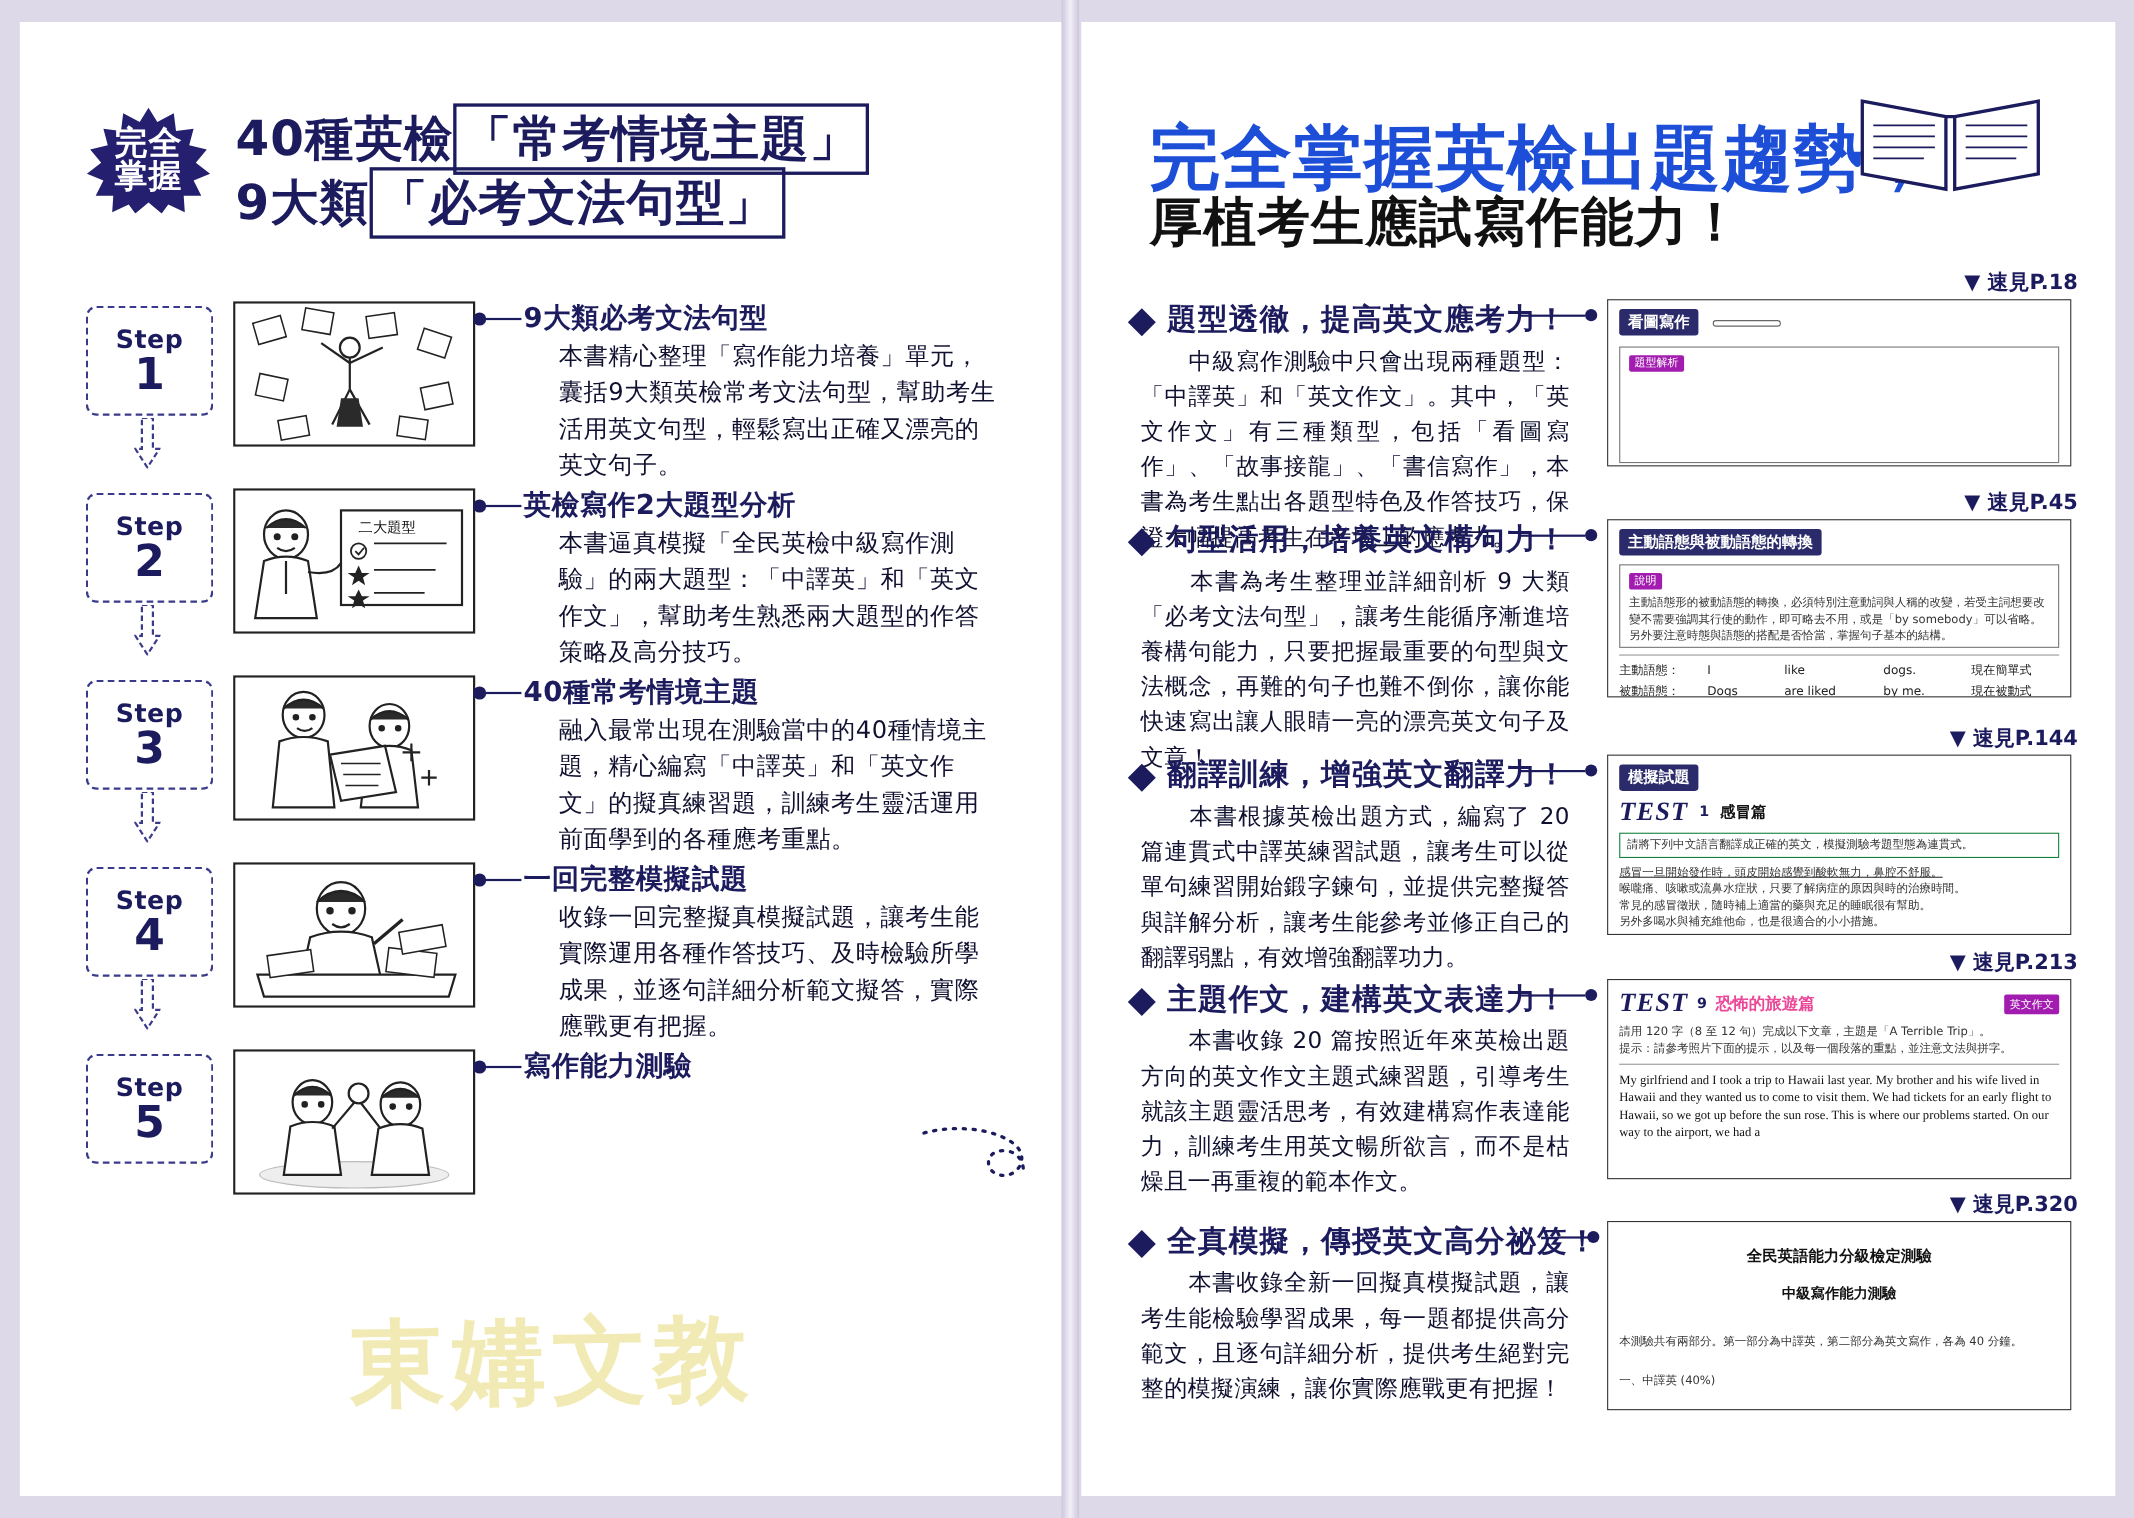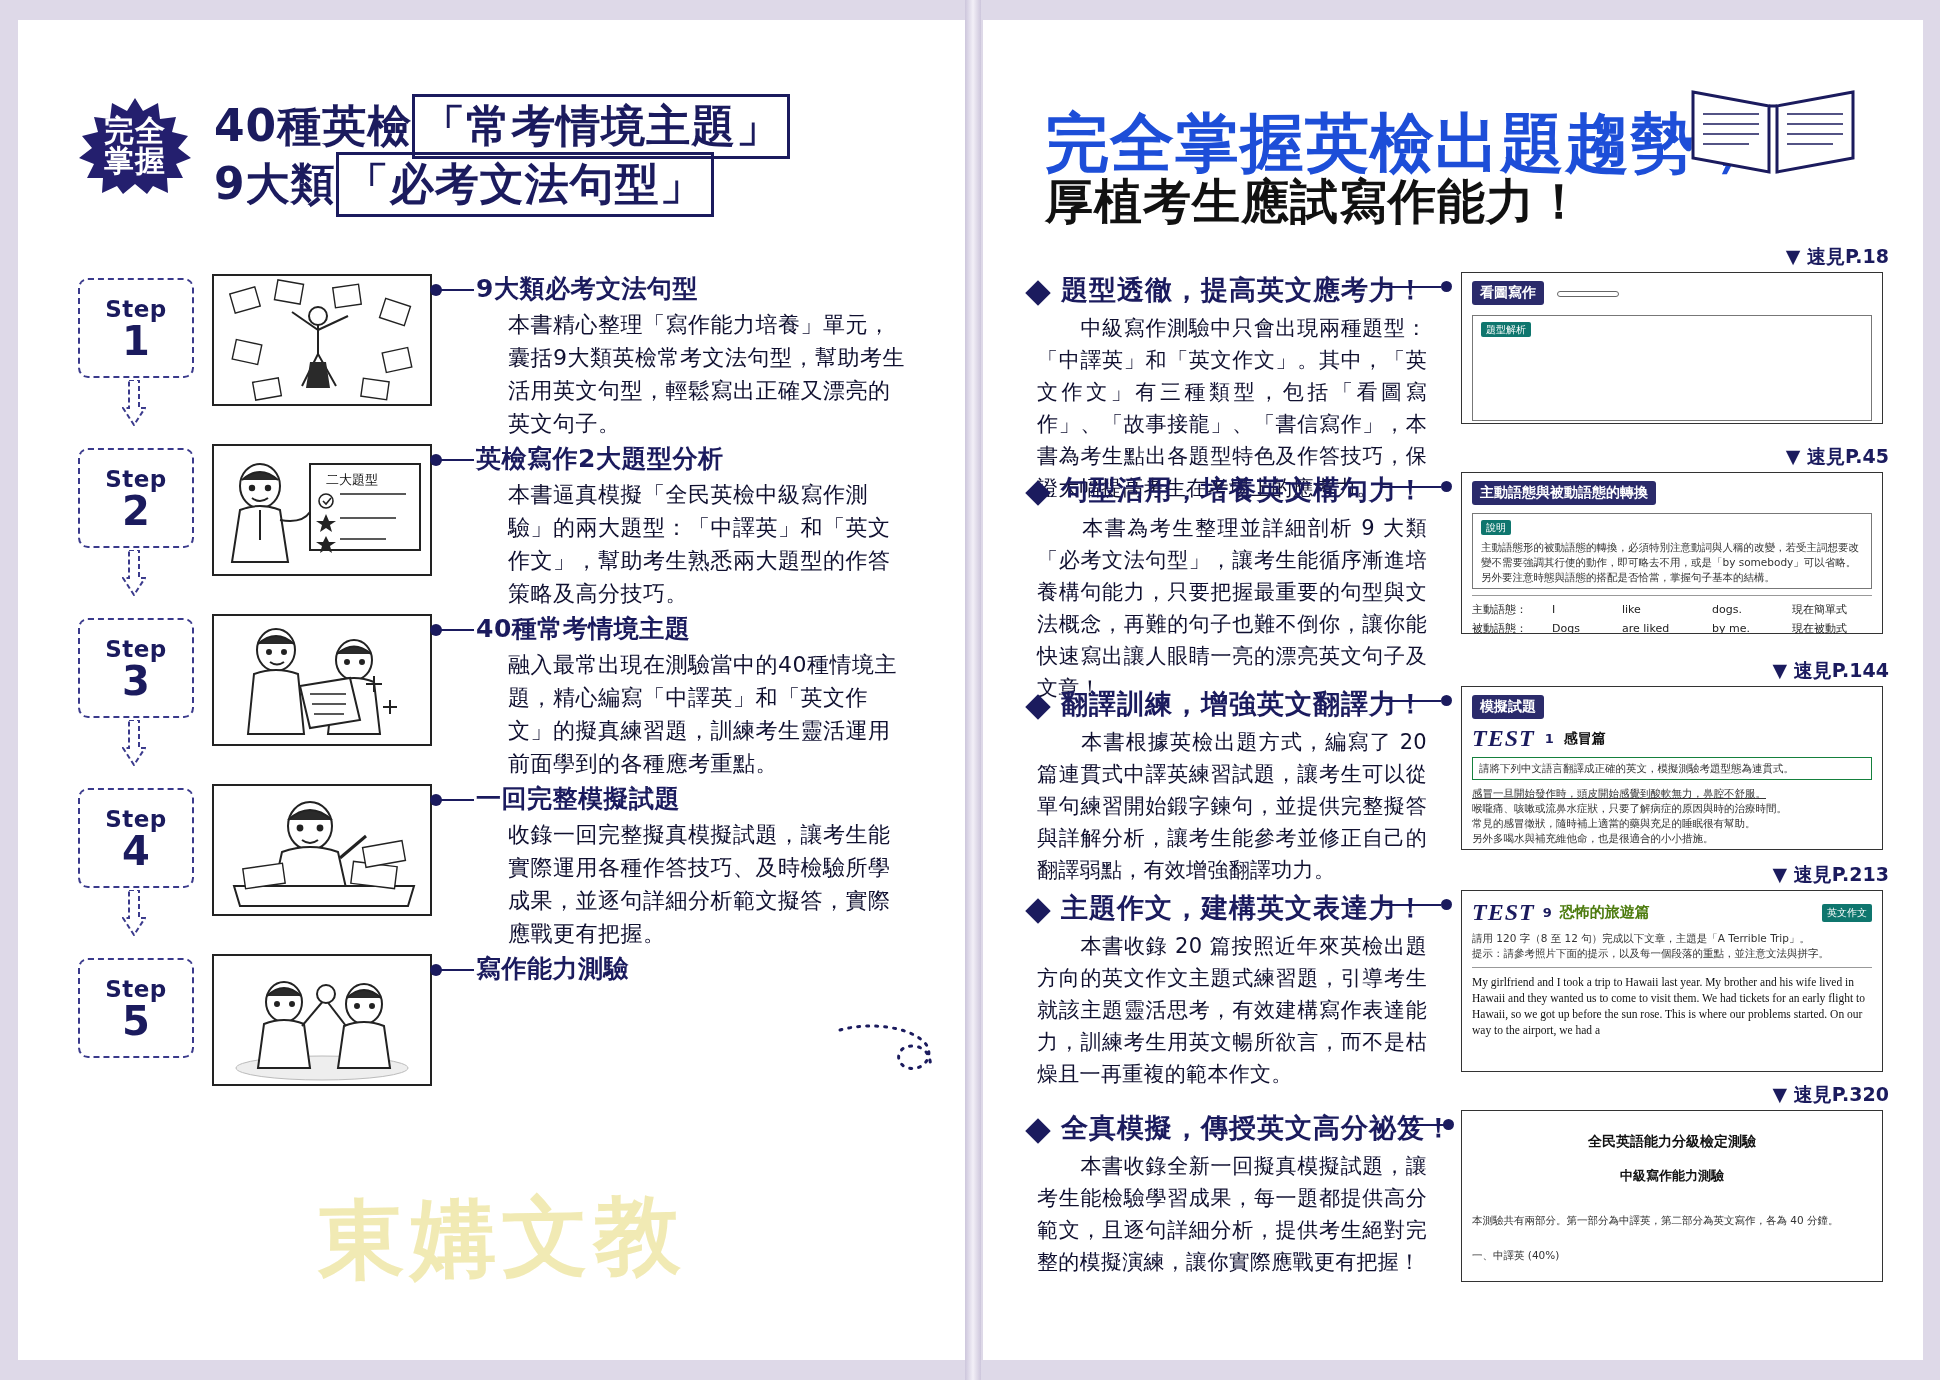--- a/index.html
+++ b/index.html
@@ -47,21 +47,21 @@
   .sec-dot{position:absolute;top:3px;width:11px;height:11px;border-radius:50%;background:#1b1b5e;}
   .sec-body{position:absolute;left:8px;top:34px;width:390px;font-size:21px;line-height:32px;color:#101030;letter-spacing:0.3px;text-align:justify;}
   .see{position:absolute;right:0;top:-34px;font-size:19px;font-weight:bold;color:#1b1b5e;}
   .mini{position:absolute;left:432px;top:-6px;width:420px;border:1.5px solid #333;background:#fff;overflow:hidden;}
   .mini-inner{padding:8px 10px;}
   .mini-tab{display:inline-block;background:#2b2b6b;color:#fff;font-size:14px;font-weight:bold;padding:3px 8px;border-radius:3px;}
   .mini-pill{display:inline-block;border:1px solid #666;border-radius:10px;font-size:11px;color:#444;padding:2px 30px;margin-left:8px;}
   .mini-box{border:1px solid #777;margin-top:7px;padding:6px 8px;font-size:11px;line-height:16px;color:#333;}
   .tiny{font-size:10.5px;line-height:15px;color:#333;}
   .tinyrow{display:flex;gap:10px;align-items:center;font-size:11px;color:#222;margin-top:4px;}
-  .tag{background:#0f766e;color:#fff;font-size:10px;padding:2px 5px;border-radius:2px;}
+  .tag{background:#a21caf;color:#fff;font-size:10px;padding:2px 5px;border-radius:2px;}
   .rule{height:1px;background:#999;margin:6px 0;}
   .test-word{font-family:"Liberation Serif",serif;font-weight:bold;font-style:italic;font-size:24px;color:#1b1b5e;letter-spacing:1px;}
   .eng{font-family:"Liberation Serif",serif;font-size:11.5px;line-height:16px;color:#111;}
   .ctr{text-align:center;}
 </style>
 </head>
 <body>
 
 <div class="page">
   <div class="spread">
@@ -369,21 +369,21 @@
         <div class="sec-title">主題作文，建構英文表達力！</div>
         <div class="sec-line" style="left:352px;width:60px;"></div>
         <div class="sec-dot" style="left:412px;"></div>
         <div class="sec-body">　　本書收錄 20 篇按照近年來英檢出題方向的英文作文主題式練習題，引導考生就該主題靈活思考，有效建構寫作表達能力，訓練考生用英文暢所欲言，而不是枯燥且一再重複的範本作文。</div>
         <div class="see">▼ 速見P.213</div>
         <div class="mini" style="height:180px;">
           <div class="mini-inner">
             <div style="display:flex;align-items:center;gap:8px;">
               <span class="test-word">TEST</span>
               <span style="font-size:13px;color:#1b1b5e;font-weight:bold;">9</span>
-              <span style="font-size:15px;font-weight:bold;color:#4d7c0f;">恐怖的旅遊篇</span>
+              <span style="font-size:15px;font-weight:bold;color:#ec4899;">恐怖的旅遊篇</span>
               <span class="tag" style="margin-left:auto;">英文作文</span>
             </div>
             <div class="tiny" style="margin-top:5px;">請用 120 字（8 至 12 句）完成以下文章，主題是「A Terrible Trip」。</div>
             <div class="tiny">提示：請參考照片下面的提示，以及每一個段落的重點，並注意文法與拼字。</div>
             <div class="rule"></div>
             <div class="eng">My girlfriend and I took a trip to Hawaii last year. My brother and his wife lived in Hawaii and they wanted us to come to visit them. We had tickets for an early flight to Hawaii, so we got up before the sun rose. This is where our problems started. On our way to the airport, we had a</div>
           </div>
         </div>
       </div>
 

